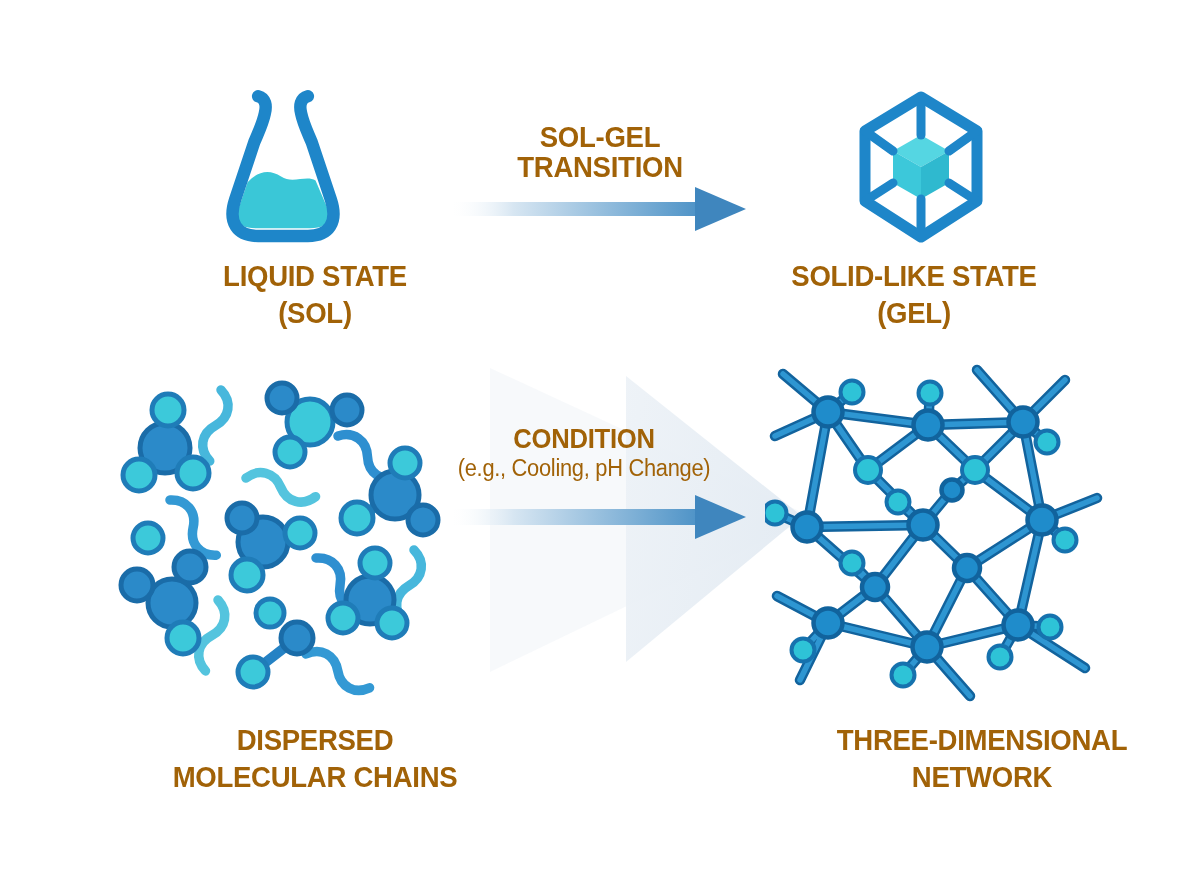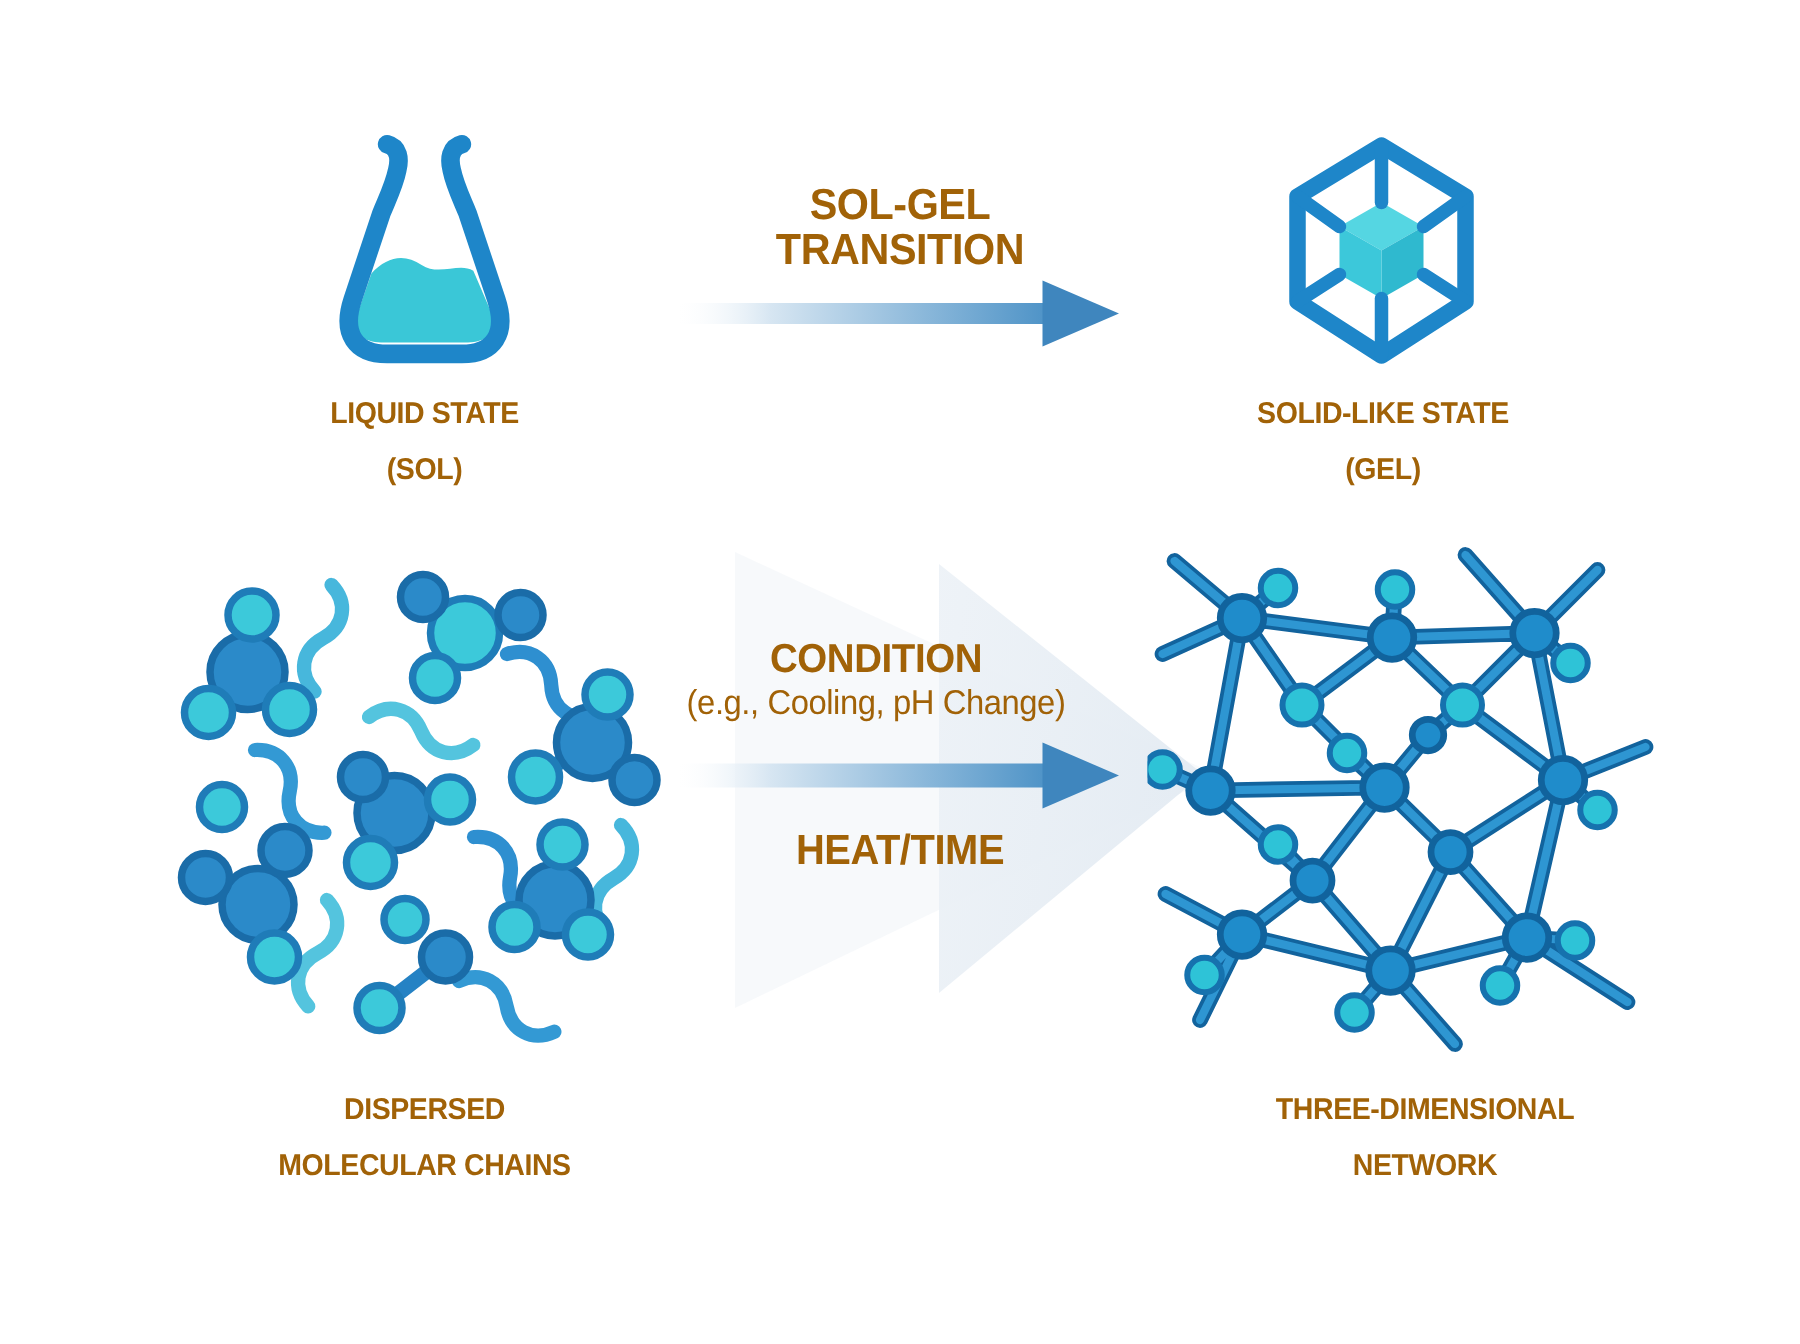--- a/index.html
+++ b/index.html
@@ -1,21 +1,21 @@
 <!DOCTYPE html>
 <html><head>
 <meta charset="utf-8">
 <style>
   html,body{margin:0;padding:0;background:#fff;}
   .canvas{position:relative;width:1200px;height:896px;background:#ffffff;overflow:hidden;
           font-family:"Liberation Sans",sans-serif;}
   .abs{position:absolute;}
   .lbl{position:absolute;color:#a16207;font-weight:700;text-align:center;}
   .lbl .line{transform:scaleX(0.95);transform-origin:center;letter-spacing:-0.3px;white-space:nowrap;}
-  .big{font-size:20px;line-height:37px;}
+  .big{font-size:29px;line-height:37px;margin-left:32px;}
   .title{font-size:29px;line-height:30px;}
   .cond-title{font-size:27px;line-height:30px;}
   .cond-detail{font-size:23px;line-height:28px;font-weight:400;}
   .heat{font-size:28px;line-height:30px;}
   .wedge{position:absolute;pointer-events:none;}
   .wedge-main{left:626px;top:376px;width:176px;height:286px;
         background:linear-gradient(100deg,#edf2f7 0%,#e2eaf2 100%);
         clip-path:polygon(0 0,100% 49%,0 100%);opacity:.95;}
   .wedge-faint{left:490px;top:368px;width:322px;height:304px;
         background:#eef2f6;clip-path:polygon(0 0,100% 49%,0 100%);opacity:.45;}
@@ -76,21 +76,21 @@
         <line x1="70" y1="8" x2="70" y2="46"></line>
         <line x1="126" y1="42" x2="98" y2="62"></line>
         <line x1="126" y1="112" x2="98" y2="94"></line>
         <line x1="70" y1="148" x2="70" y2="110"></line>
         <line x1="14" y1="112" x2="42" y2="94"></line>
         <line x1="14" y1="42" x2="42" y2="62"></line>
       </g>
     </g>
   </svg>
 
-  <div class="lbl big" style="left:772px;top:258px;width:300px;">
+  <div class="lbl big" style="left:732px;top:258px;width:300px;">
     <div class="line">SOLID-LIKE STATE</div>
     <div class="line">(GEL)</div>
   </div>
 
   <svg class="abs" style="left:88px;top:366px;" width="400" height="335" viewBox="0 0 400 335">
     <defs>
       <path id="wavePath" d="M0,0 C13,10 13,26 0,36 C-13,46 -13,62 0,72"></path>
     </defs>
 
     <g>
@@ -189,23 +189,20 @@
       <linearGradient id="gradB" x1="0" y1="0" x2="1" y2="0">
         <stop offset="0" stop-color="#ffffff" stop-opacity="0.15"></stop>
         <stop offset="0.25" stop-color="#d7e6f2"></stop>
         <stop offset="1" stop-color="#4e93c7"></stop>
       </linearGradient>
     </defs>
     <rect x="0" y="16" width="246" height="16" fill="url(#gradB)"></rect>
     <polygon points="243,2 294,24 243,46" fill="#3f86be"></polygon>
   </svg>
 
-  <div class="lbl heat" style="left:440px;top:552px;width:320px;">
-    <div class="line">HEAT/TIME</div>
-  </div>
 
   <svg class="abs" style="left:765px;top:358px;" width="345" height="350" viewBox="0 0 345 350">
     <defs>
       <path id="netEdges" d="M63,54 L163,67 M163,67 L258,64 M63,54 L103,112 M103,112 L158,167 M163,67 L103,112 M187,132 L210,112 M187,132 L158,167 M210,112 L163,67 M210,112 L258,64 M258,64 L277,162 M210,112 L277,162 M158,167 L202,210 M202,210 L277,162 M42,169 L63,54 M42,169 L158,167 M42,169 L110,229 M158,167 L110,229 M110,229 L63,265 M63,265 L162,289 M162,289 L202,210 M162,289 L253,267 M253,267 L202,210 M110,229 L162,289 M277,162 L253,267 M63,54 L87,34 M163,67 L165,35 M258,64 L282,84 M42,169 L10,155 M158,167 L133,144 M277,162 L300,182 M110,229 L87,205 M63,265 L38,292 M162,289 L138,317 M253,267 L285,269 M253,267 L235,299 M63,54 L18,16 M63,54 L10,78 M258,64 L212,12 M258,64 L300,22 M277,162 L332,140 M63,265 L12,238 M63,265 L35,322 M162,289 L205,338 M253,267 L320,310"></path>
     </defs>
     <use href="#netEdges" class="edgeDark"></use>
     <use href="#netEdges" class="edgeLight"></use>
     <g>
       <circle class="nBig" cx="63" cy="54" r="14.5"></circle>
         <circle class="nBig" cx="163" cy="67" r="14.5"></circle>

